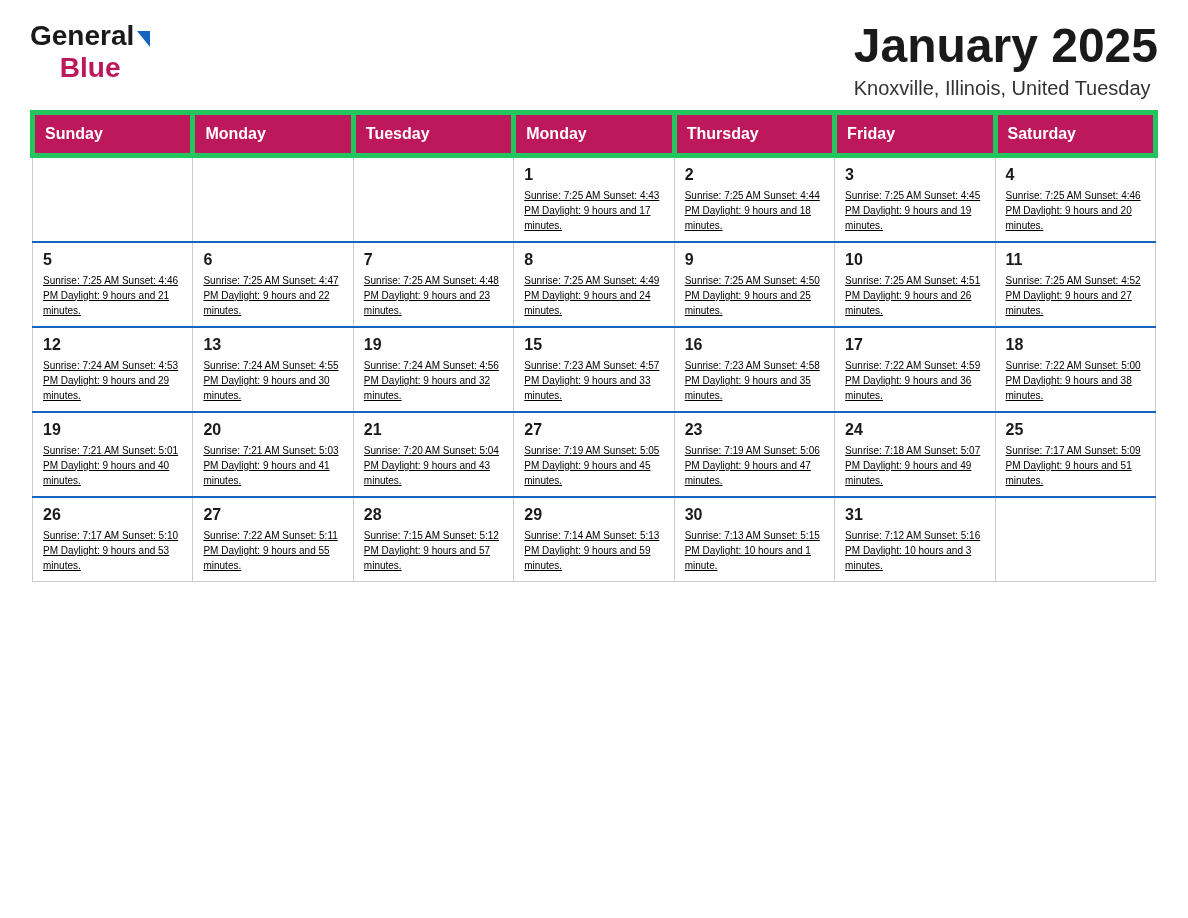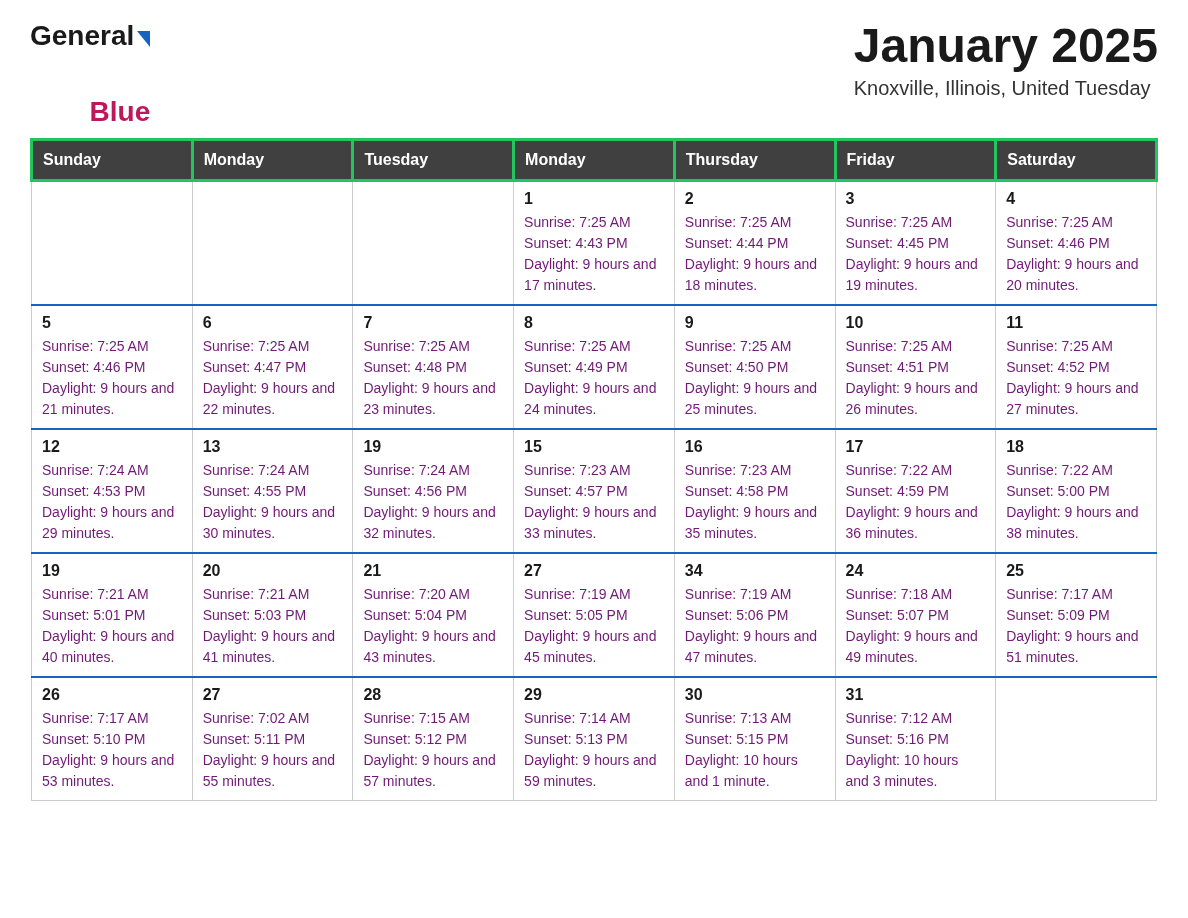--- a/index.html
+++ b/index.html
@@ -13,22 +13,21 @@
     }
     .header {
       display: flex;
       justify-content: space-between;
       align-items: flex-start;
       margin-bottom: 10px;
     }
     .logo {
       display: flex;
       flex-direction: column;
-      align-items: flex-end;
-      gap: 44px;
+      align-items: center;
     }
     .title-block {
       text-align: left;
     }
     .month-title {
       font-size: 48px;
       font-weight: bold;
       color: #1a1a1a;
       line-height: 1.1;
     }
@@ -36,27 +35,27 @@
       font-size: 20px;
       color: #333;
       margin-top: 4px;
     }
     .calendar {
       width: 100%;
       border-collapse: collapse;
       margin-top: 10px;
     }
     .calendar thead tr th {
-      background-color: #404040;
+      background-color: #be185d;
       color: #fff;
       font-size: 16px;
       font-weight: bold;
       padding: 10px 10px;
       text-align: left;
-      border: 3px solid #22c55e;
+      border: 5px solid #22c55e;
     }
     .calendar tbody tr td {
       vertical-align: top;
       border: 1px solid #ccc;
       padding: 8px 10px;
       width: 14.28%;
       min-height: 100px;
       font-size: 13px;
       color: #333;
       background: #fff;
@@ -65,23 +64,24 @@
       background: #fff;
     }
     .day-number {
       font-size: 16px;
       font-weight: bold;
       color: #1a1a1a;
       display: block;
       margin-bottom: 4px;
     }
     .day-info {
-      font-size: 14px;
+      font-size: 10px;
       line-height: 1.5;
-      color: #701a75;
+      color: #000000;
+      text-decoration: underline;
     }
     .calendar tbody tr:not(:last-child) td {
       border-bottom: 2px solid #1565c0;
     }
     .logo-text-row {
       display: flex;
       align-items: baseline;
       gap: 0;
     }
   </style>
@@ -275,21 +275,21 @@
 and 43 minutes.</div>
         </td>
         <td>
           <span class="day-number">27</span>
           <div class="day-info">Sunrise: 7:19 AM
 Sunset: 5:05 PM
 Daylight: 9 hours
 and 45 minutes.</div>
         </td>
         <td>
-          <span class="day-number">34</span>
+          <span class="day-number">23</span>
           <div class="day-info">Sunrise: 7:19 AM
 Sunset: 5:06 PM
 Daylight: 9 hours
 and 47 minutes.</div>
         </td>
         <td>
           <span class="day-number">24</span>
           <div class="day-info">Sunrise: 7:18 AM
 Sunset: 5:07 PM
 Daylight: 9 hours
@@ -306,21 +306,21 @@
       <tr>
         <td>
           <span class="day-number">26</span>
           <div class="day-info">Sunrise: 7:17 AM
 Sunset: 5:10 PM
 Daylight: 9 hours
 and 53 minutes.</div>
         </td>
         <td>
           <span class="day-number">27</span>
-          <div class="day-info">Sunrise: 7:02 AM
+          <div class="day-info">Sunrise: 7:22 AM
 Sunset: 5:11 PM
 Daylight: 9 hours
 and 55 minutes.</div>
         </td>
         <td>
           <span class="day-number">28</span>
           <div class="day-info">Sunrise: 7:15 AM
 Sunset: 5:12 PM
 Daylight: 9 hours
 and 57 minutes.</div>

